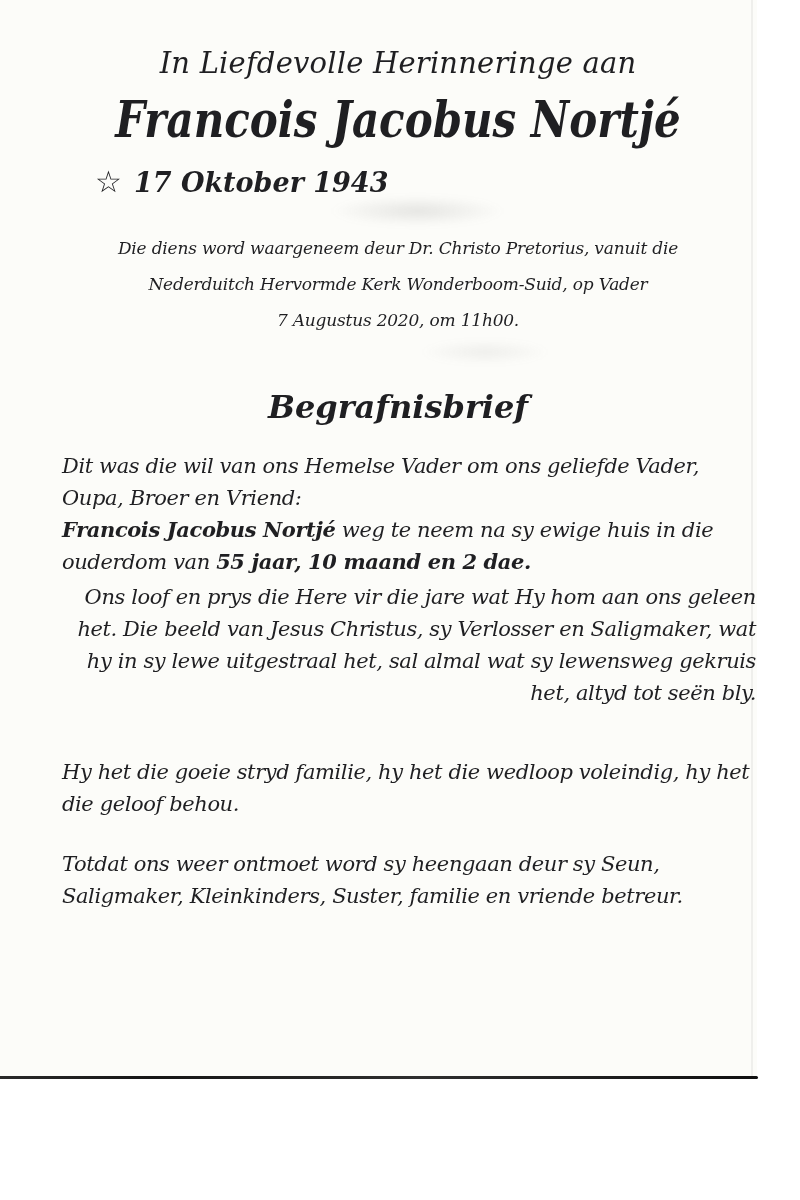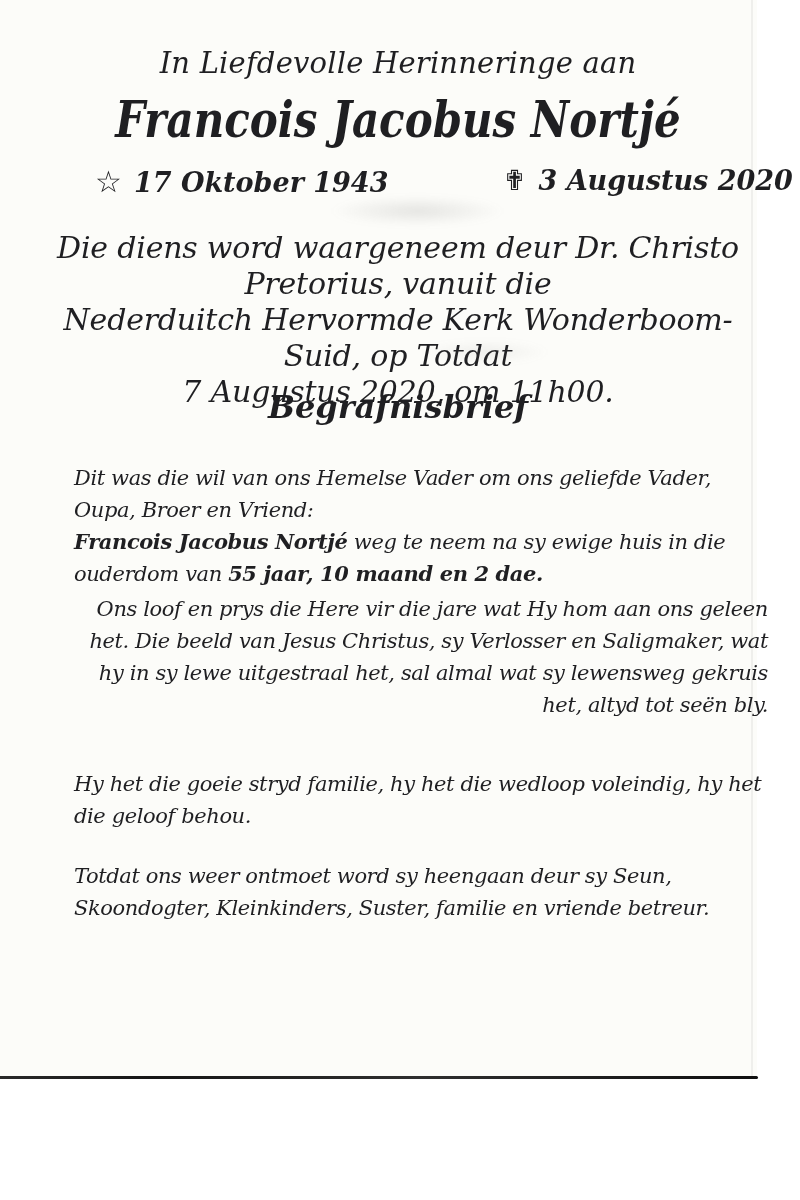--- a/index.html
+++ b/index.html
@@ -94,38 +94,38 @@
     margin-right: 12px;
   }
   .star-symbol { font-size: 30px; }
   .cross-symbol { font-size: 28px; font-weight: 700; }
   .service {
     position: absolute;
     top: 230px;
     left: 0;
     width: 100%;
     text-align: center;
-    font-size: 30px;
+    font-size: 17px;
     line-height: 36px;
     letter-spacing: -0.2px;
   }
   .section-title {
     position: absolute;
     top: 388px;
     left: 0;
     width: 100%;
     text-align: center;
     font-size: 32px;
     font-weight: 700;
   }
   .body-par {
     position: absolute;
     left: 22px;
     width: 694px;
-    margin: 12px;
+    margin: 0;
     font-size: 21px;
     line-height: 32px;
     letter-spacing: -0.4px;
   }
   .p1 { top: 450px; }
   .p2 { top: 581px; text-align: right; }
   .p3 { top: 756px; }
   .p4 { top: 848px; }
   .bold { font-weight: 700; }
   
@@ -151,43 +151,40 @@
     <div class="content">
 
       <div class="tribute">In Liefdevolle Herinneringe aan</div>
 
       <h1 class="name">Francois Jacobus Nortjé</h1>
 
       <div class="dates">
         <div class="date-group date-birth">
           <span class="symbol star-symbol">☆</span><span>17 Oktober 1943</span>
         </div>
-        <div class="date-group date-death">
-          <span class="symbol cross-symbol">✟</span><span>3 Augustus 2020</span>
-        </div>
       </div>
 
       <div class="service">
         <div>Die diens word waargeneem deur Dr. Christo Pretorius, vanuit die</div>
-        <div>Nederduitch Hervormde Kerk Wonderboom-Suid, op Totdat</div>
+        <div>Nederduitch Hervormde Kerk Wonderboom-Suid, op Vader</div>
         <div>7 Augustus 2020, om 11h00.</div>
       </div>
 
       <div class="section-title">Begrafnisbrief</div>
 
       <p class="body-par p1">
         <span>Dit was die wil van ons Hemelse Vader om ons geliefde Vader, Oupa, Broer en Vriend:</span><br>
         <span class="bold">Francois Jacobus Nortjé</span><span> weg te neem na sy ewige huis in die ouderdom van </span><span class="bold">55 jaar, 10 maand en 2 dae.</span>
       </p>
 
       <p class="body-par p2">Ons loof en prys die Here vir die jare wat Hy hom aan ons geleen het. Die beeld van Jesus Christus, sy Verlosser en Saligmaker, wat hy in sy lewe uitgestraal het, sal almal wat sy lewensweg gekruis het, altyd tot seën bly.</p>
 
       <p class="body-par p3">Hy het die goeie stryd familie, hy het die wedloop voleindig, hy het die geloof behou.</p>
 
-      <p class="body-par p4">Totdat ons weer ontmoet word sy heengaan deur sy Seun, Skoondogter, Kleinkinders, Suster, familie en vriende betreur.</p>
+      <p class="body-par p4">Totdat ons weer ontmoet word sy heengaan deur sy Seun, Saligmaker, Kleinkinders, Suster, familie en vriende betreur.</p>
 
       <div class="smudge smudge-1"></div>
       <div class="smudge smudge-2"></div>
     </div>
 
     <div class="right-fold"></div>
   </div>
 
   <div class="bottom-edge"></div>
 </div>

